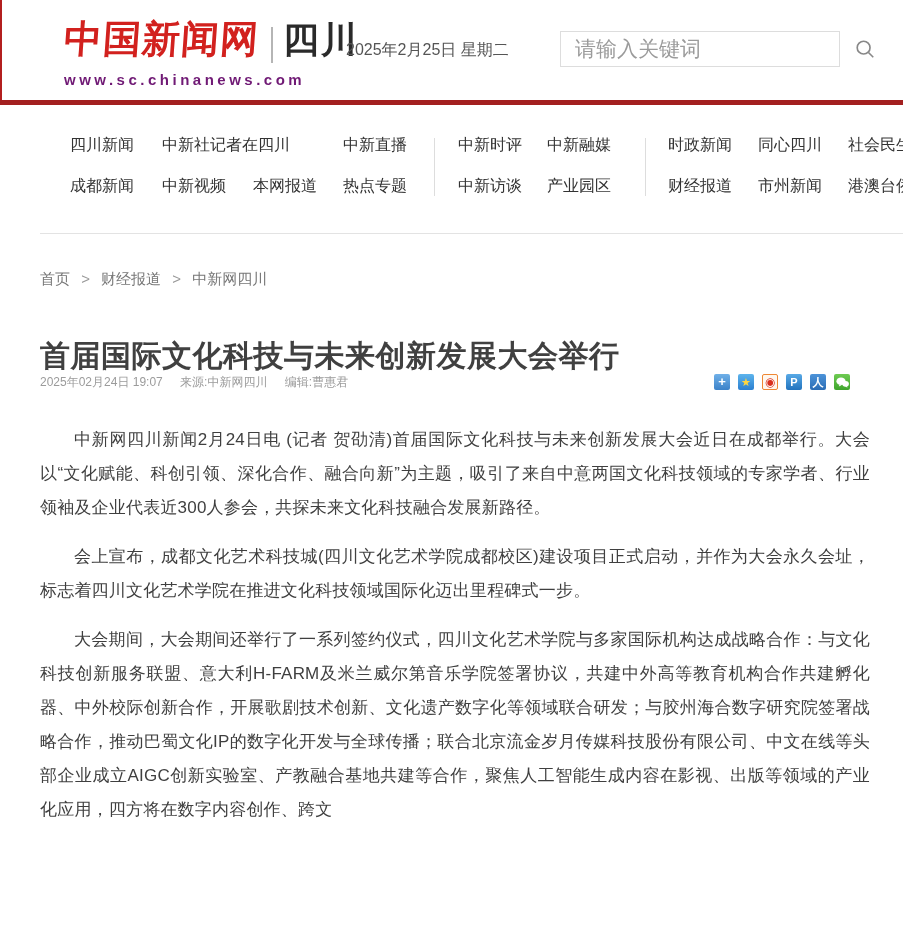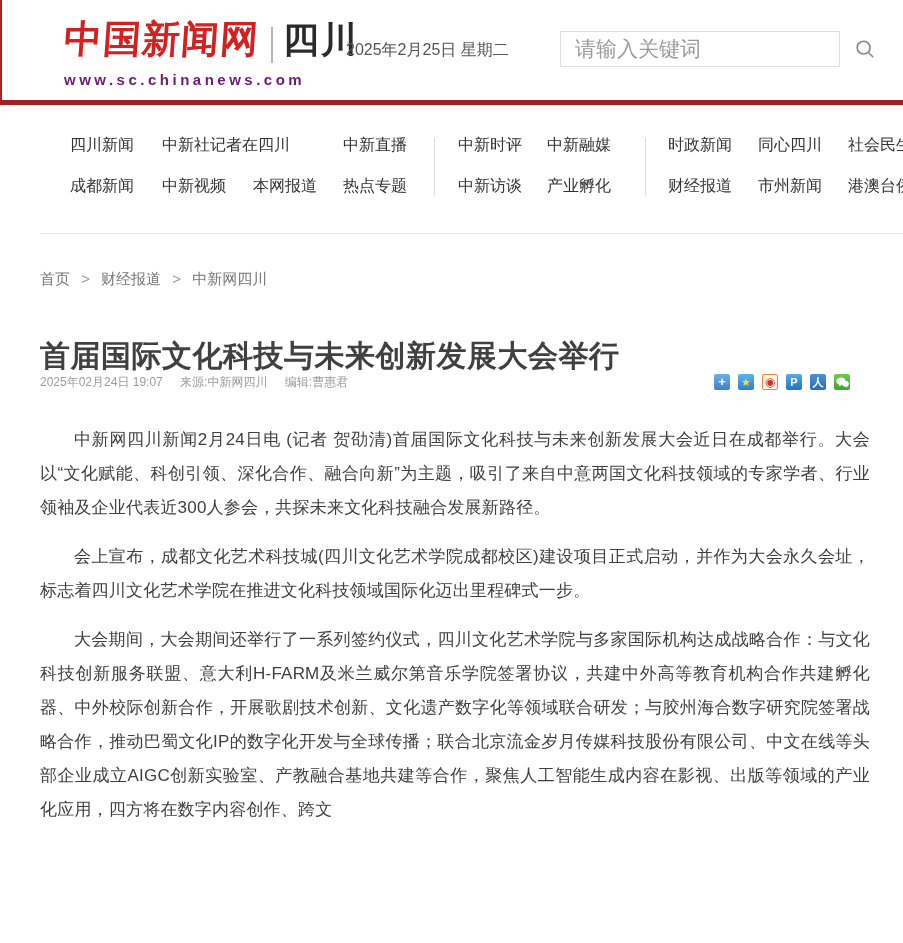--- a/index.html
+++ b/index.html
@@ -107,21 +107,21 @@
   <span class="nav-item r1 nx5">中新融媒</span>
   <span class="nav-item r1 nx6">时政新闻</span>
   <span class="nav-item r1 nx7">同心四川</span>
   <span class="nav-item r1 nx8">社会民生</span>
 
   <span class="nav-item r2 nx1">成都新闻</span>
   <span class="nav-item r2 nx2">中新视频</span>
   <span class="nav-item r2 nx2b">本网报道</span>
   <span class="nav-item r2 nx3">热点专题</span>
   <span class="nav-item r2 nx4">中新访谈</span>
-  <span class="nav-item r2 nx5">产业孵化</span>
+  <span class="nav-item r2 nx5">产业园区</span>
   <span class="nav-item r2 nx6">财经报道</span>
   <span class="nav-item r2 nx7">市州新闻</span>
   <span class="nav-item r2 nx8">港澳台侨</span>
 
   <span class="nav-div nav-div1"></span>
   <span class="nav-div nav-div2"></span>
 </div>
 
 <div class="abs nav-sep-line"></div>
 

